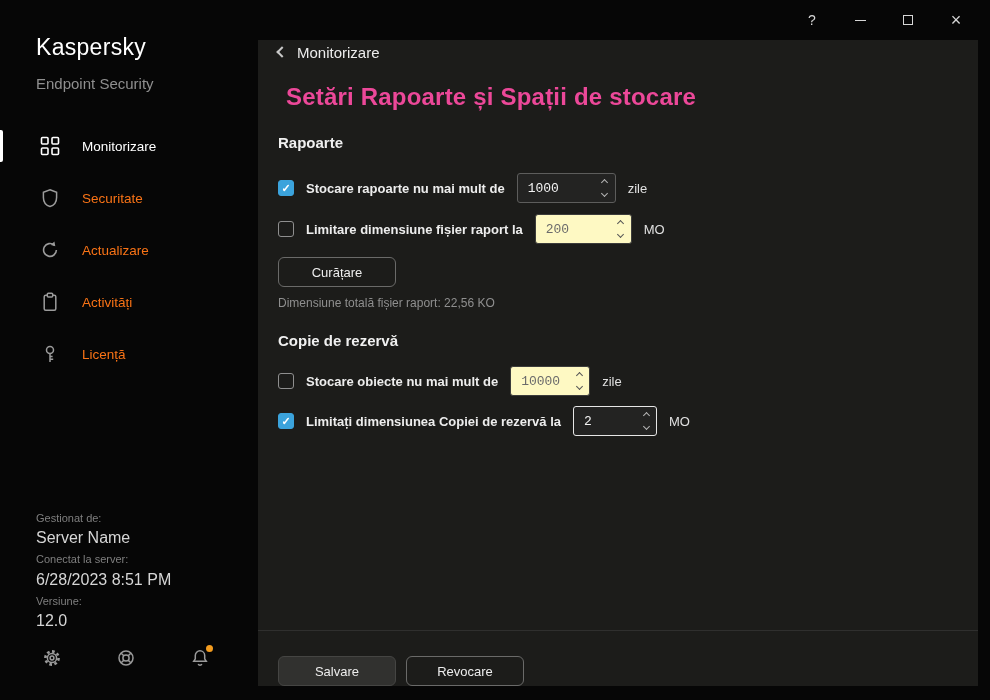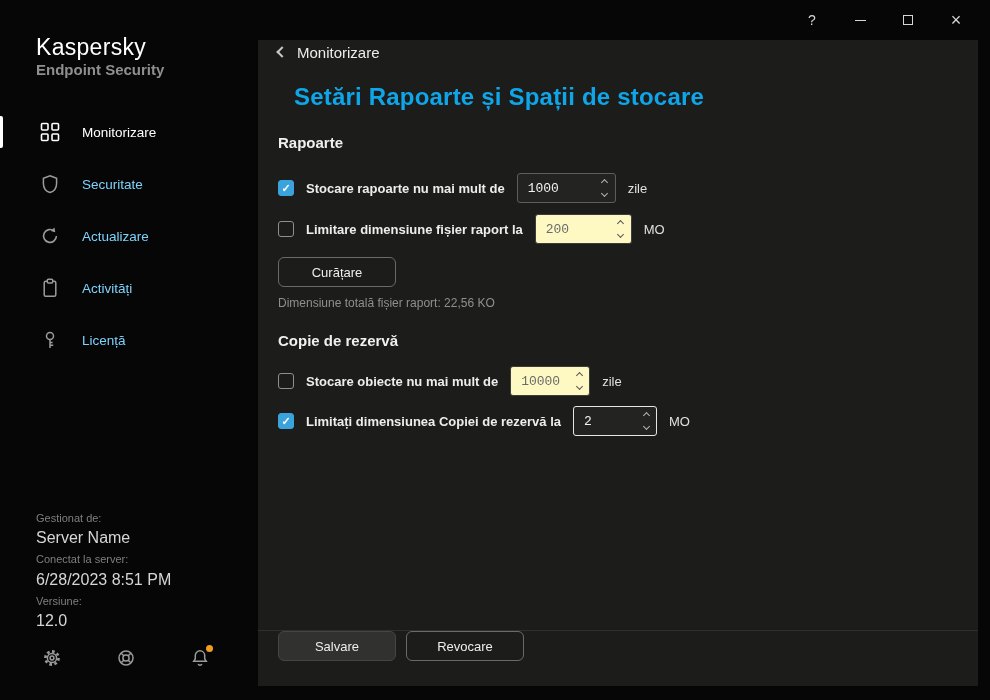--- a/index.html
+++ b/index.html
@@ -18,23 +18,23 @@
   .titlebar-controls{position:absolute;top:0;left:792px;width:184px;height:40px;display:flex;gap:8px;z-index:5;}
   .tb-btn{width:40px;height:40px;display:flex;align-items:center;justify-content:center;color:#d6d6d6;font-size:14px;cursor:pointer;}
   .tb-btn.close span{font-size:18px;}
   .glyph-min{width:11px;height:1px;background:#d6d6d6;display:block;}
   .glyph-max{width:10px;height:10px;border:1px solid #d6d6d6;display:block;}
 
   
   .sidebar{position:absolute;left:0;top:0;width:258px;height:694px;}
   .brand{padding:34px 0 0 36px;}
   .brand-line1{font-size:23px;color:#ffffff;letter-spacing:.3px;}
-  .brand-line2{font-size:15px;color:#8f8f8f;font-weight:700;margin-top:0;}
+  .brand-line2{font-size:15px;color:#8f8f8f;font-weight:400;margin-top:14px;}
   .nav{margin-top:28px;}
-  .nav-item{position:relative;height:52px;display:flex;align-items:center;padding-left:40px;gap:22px;color:#7dd3fc;font-size:13.5px;cursor:pointer;}
+  .nav-item{position:relative;height:52px;display:flex;align-items:center;padding-left:40px;gap:22px;color:#f97316;font-size:13.5px;cursor:pointer;}
   .nav-item .nicon{width:20px;height:20px;color:#9b9b9b;display:flex;}
   .nav-item.active{color:#ffffff;}
   .nav-item.active .nicon{color:#ffffff;}
   .active-bar{display:none;position:absolute;left:0;top:10px;width:3px;height:32px;background:#ffffff;border-radius:0 2px 2px 0;}
   .nav-item.active .active-bar{display:block;}
 
   .side-info{position:absolute;left:36px;top:512px;line-height:1.2;}
   .side-info .lab{font-size:11px;color:#7f7f7f;margin-top:6px;}
   .side-info .val{font-size:16px;color:#d6d6d6;margin-top:3px;}
   .side-info .lab:first-child{margin-top:0;}
@@ -43,21 +43,21 @@
   .side-icon{width:20px;height:20px;color:#9a9a9a;position:relative;cursor:pointer;display:flex;}
   .notif-dot{position:absolute;top:-3px;right:-3px;width:7px;height:7px;border-radius:50%;background:var(--notification-dot);}
 
   
   .panel{position:absolute;left:258px;top:40px;width:720px;height:646px;background:#1c1c1a;}
   .content{padding:0 20px;}
 
   .back-row{display:inline-flex;align-items:center;gap:11px;height:20px;margin-top:2px;color:#ececec;font-size:15px;cursor:pointer;}
   .chevron-left{width:8px;height:8px;border-left:2px solid #c9c9c9;border-bottom:2px solid #c9c9c9;transform:rotate(45deg);display:block;}
 
-  h1.page-title{margin:20px 16px 0;font-size:24px;font-weight:700;color:#0ea5e9;line-height:30px;letter-spacing:.2px;}
+  h1.page-title{margin:20px 8px 0;font-size:24px;font-weight:700;color:#ec4899;line-height:30px;letter-spacing:.2px;}
   .section-h{font-size:15px;font-weight:700;color:#f0f0f0;line-height:18px;}
   .mt22{margin-top:22px;} .mt20{margin-top:20px;} .mt18{margin-top:12px;text-decoration:underline;}
   .mt15{margin-top:15px;} .mt9{margin-top:9px;} .mt8{margin-top:8px;}
 
   .opt-row{display:flex;align-items:center;height:32px;}
   .checkbox{width:16px;height:16px;border-radius:3px;border:1px solid #8f8f8f;background:transparent;display:flex;align-items:center;justify-content:center;margin-right:12px;flex:0 0 auto;cursor:pointer;}
   .checkbox .check{display:none;color:#ffffff;font-size:11px;font-weight:700;line-height:1;}
   .checkbox.checked{background:var(--accent);border-color:var(--accent);}
   .checkbox.checked .check{display:block;}
   .opt-label{font-size:13px;font-weight:700;color:#ededed;margin-right:12px;cursor:pointer;}
@@ -73,21 +73,21 @@
   .chev.down{transform:rotate(45deg);margin-bottom:3px;}
   .spin.disabled input{color:#6b6b6b;border-color:#3c3c3b;background:#fef9c3;}
   .spin.disabled .chev{border-color:#565656;}
   .spin.focused input{border-color:#e6e6e6;}
 
   .btn{height:30px;min-width:118px;padding:0 20px;border-radius:6px;border:1px solid #6a6a69;background:transparent;color:#ededed;font-size:13px;font-family:inherit;display:inline-flex;align-items:center;justify-content:center;cursor:pointer;}
   .btn.filled{background:#31312f;border-color:#454543;}
 
   .caption{font-size:12px;color:#8f8f8f;line-height:14px;}
 
-  .bottombar{position:absolute;left:0;right:0;bottom:0;height:56px;border-top:1px solid #2f2f2e;display:flex;align-items:flex-start;padding-left:20px;gap:10px;}
+  .bottombar{position:absolute;left:0;right:0;bottom:0;height:56px;border-top:1px solid #2f2f2e;display:flex;align-items:flex-end;padding-left:20px;gap:10px;}
 </style>
 </head>
 <body>
 
 <div class="titlebar-controls">
   <div class="tb-btn">
       <span>?</span>
     </div>
   <div class="tb-btn">
       <span class="glyph-min"></span>

